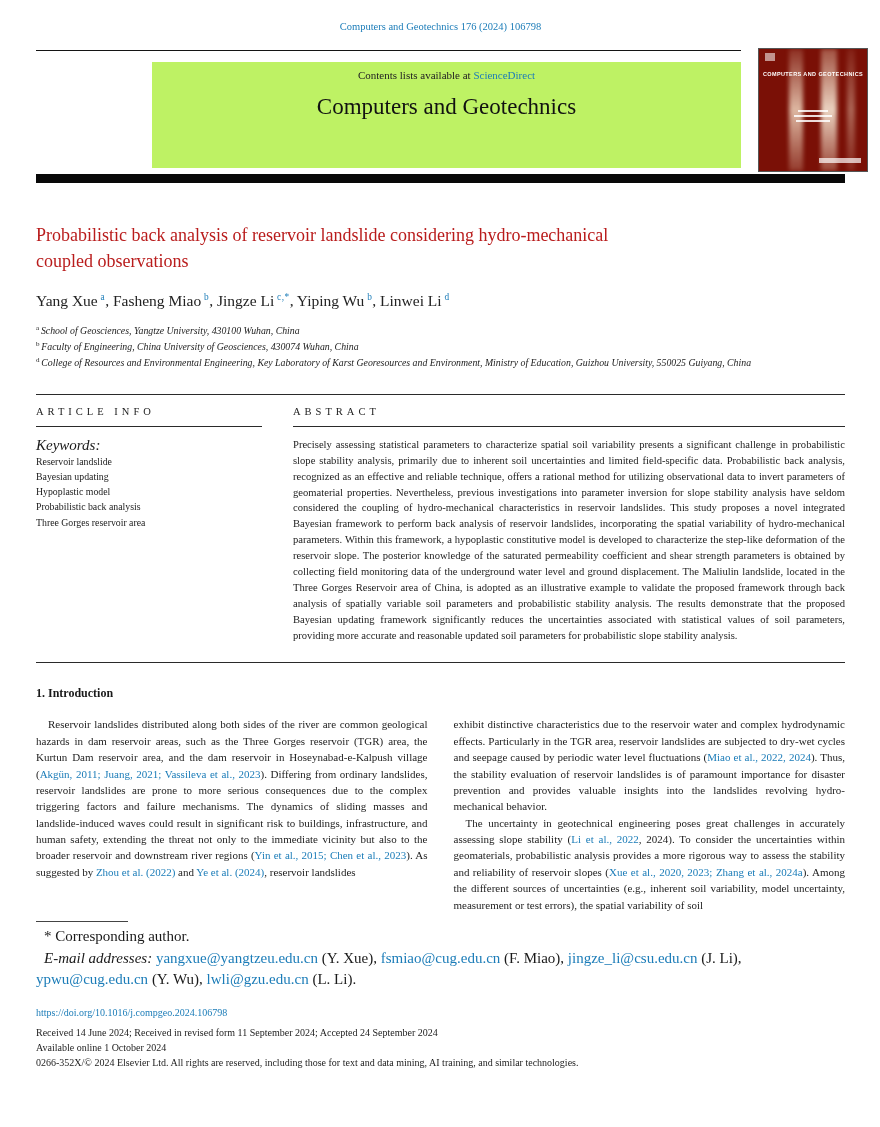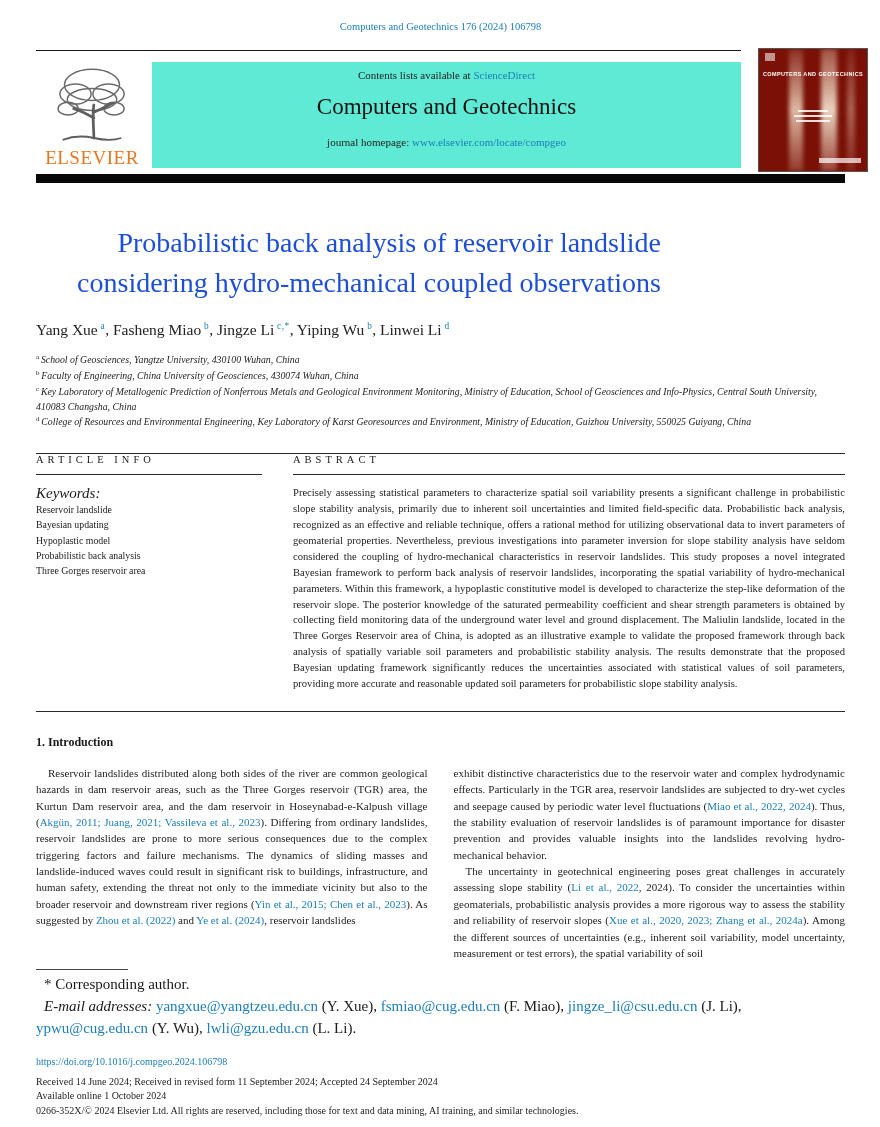--- a/index.html
+++ b/index.html
@@ -16,45 +16,45 @@
 
   
   .top-citation{margin-top:21px;text-align:center;font-size:10.5px;color:#1b7cb8;}
 
   
   .banner-area{position:relative;height:136px;margin-top:17px;}
   .banner-topline{position:absolute;left:0;top:1px;width:705px;border-top:1.5px solid #141414;}
   .elsevier-logo{position:absolute;left:0;top:12px;width:112px;height:122px;text-align:center;}
   .elsevier-logo svg{display:block;margin:0 auto;}
   .elsevier-word{font-size:19px;color:#e87722;letter-spacing:0.5px;margin-top:-2px;font-family:"Liberation Serif",serif;}
-  .banner-box{position:absolute;left:116px;top:13px;width:589px;height:106px;background:#5eead4;text-align:center;}
+  .banner-box{position:absolute;left:116px;top:13px;width:589px;height:106px;background:#bef264;text-align:center;}
   .contents-line{margin-top:7px;font-size:11px;color:#222;}
   .journal-title{margin-top:13px;font-size:23px;color:#111;}
   .homepage-line{margin-top:16px;font-size:11px;color:#222;}
   .cover-thumb{position:absolute;left:722px;top:-1px;width:108px;height:122px;background:#7a1006;overflow:hidden;border:1px solid #555;}
   .cover-streak{position:absolute;top:0;height:100%;background:linear-gradient(to bottom,rgba(255,230,200,0.15),rgba(255,240,215,0.75),rgba(255,230,200,0.2));filter:blur(2px);}
   .cs1{left:30px;width:14px;}
   .cs2{left:62px;width:16px;background:linear-gradient(to bottom,rgba(255,235,205,0.3),rgba(255,245,225,0.85),rgba(255,235,205,0.25));}
   .cs3{left:88px;width:8px;opacity:.5;}
   .cover-title{position:absolute;left:0;top:22px;width:100%;text-align:center;font-size:5.5px;font-weight:bold;color:#fff;letter-spacing:0.4px;font-family:"Liberation Sans",sans-serif;}
   .cover-lines{position:absolute;left:50%;top:58px;transform:translateX(-50%);width:40px;}
   .cover-lines div{height:2px;background:rgba(255,255,255,0.85);margin:3px auto;}
   .cover-corner{position:absolute;left:6px;top:4px;width:10px;height:8px;background:rgba(255,255,255,0.55);}
   .cover-bottom{position:absolute;right:6px;bottom:8px;width:42px;height:5px;background:rgba(255,255,255,0.7);}
   .black-bar{position:absolute;left:0;top:125px;width:809px;height:9px;background:#080808;}
 
   
-  .article-title{margin-top:38px;font-size:28px;line-height:1.44;max-width:625px;color:#1d4ed8;text-align:right;}
+  .article-title{margin-top:38px;font-size:18px;line-height:1.44;max-width:625px;color:#b91c1c;}
   .authors-line{margin-top:17px;font-size:15.5px;color:#222;}
   .affiliations{margin-top:13px;font-size:9.8px;font-style:italic;line-height:1.5;color:#222;max-width:809px;}
   .rule-full{border:none;border-top:1px solid #2a2a2a;margin:0;}
   .rule-affil{margin-top:23px;}
 
   
-  .info-abstract{display:flex;}
+  .info-abstract{display:flex;margin-top:11px;}
   .info-col{width:226px;flex:0 0 226px;}
   .abs-col{margin-left:31px;flex:1;}
   .sec-heading{font-size:10.5px;letter-spacing:4px;color:#222;}
   .head-rule{border:none;border-top:1px solid #2a2a2a;margin:9px 0 10px 0;}
   .kw-label{font-size:15px;font-style:italic;}
   .kw-item{font-size:9.8px;line-height:1.55;}
   .abstract-text{font-size:10.6px;line-height:1.50;text-align:justify;color:#1c1c1c;}
   .rule-abs{margin-top:19px;}
 
   
@@ -76,50 +76,26 @@
 </head>
 <body>
 
 <div class="page">
 
   <div class="top-citation">Computers and Geotechnics 176 (2024) 106798</div>
 
   <div class="banner-area">
     <div class="banner-topline"></div>
 
-    <div class="elsevier-logo">
-      <span>
-        <svg width="92" height="88" viewBox="0 0 100 96">
-          <g fill="none" stroke="#6a6a6a" stroke-width="1.6">
-            <ellipse cx="50" cy="26" rx="30" ry="17"></ellipse>
-            <ellipse cx="32" cy="36" rx="17" ry="11"></ellipse>
-            <ellipse cx="68" cy="36" rx="17" ry="11"></ellipse>
-            <ellipse cx="50" cy="42" rx="27" ry="12"></ellipse>
-            <ellipse cx="24" cy="52" rx="11" ry="7"></ellipse>
-            <ellipse cx="74" cy="52" rx="11" ry="7"></ellipse>
-          </g>
-          <g stroke="#5e5e5e" stroke-width="3" fill="none" stroke-linecap="round">
-            <path d="M52 84 C52 70 50 60 52 48"></path>
-            <path d="M52 62 C44 58 38 54 30 52"></path>
-            <path d="M52 56 C60 52 66 50 72 46"></path>
-          </g>
-          <path d="M18 86 q16 -6 34 -2 q18 4 30 0" stroke="#5e5e5e" stroke-width="2" fill="none"></path>
-        </svg>
-      </span>
-      <div class="elsevier-word">ELSEVIER</div>
-    </div>
 
     <div class="banner-box">
       <div class="contents-line">
         <span>Contents lists available at </span><span class="lnk">ScienceDirect</span>
       </div>
       <div class="journal-title">Computers and Geotechnics</div>
-      <div class="homepage-line">
-        <span>journal homepage: </span><span class="lnk">www.elsevier.com/locate/compgeo</span>
-      </div>
     </div>
 
     <div class="cover-thumb">
       <div class="cover-corner"></div>
       <div class="cover-streak cs1"></div>
       <div class="cover-streak cs2"></div>
       <div class="cover-streak cs3"></div>
       <div class="cover-title">COMPUTERS AND GEOTECHNICS</div>
       <div class="cover-lines">
         <div style="width:30px"></div>
@@ -132,21 +108,20 @@
     <div class="black-bar"></div>
   </div>
 
   <h1 class="article-title" style="font-weight:normal;margin:38px 0 0 0;">Probabilistic back analysis of reservoir landslide considering hydro-mechanical coupled observations</h1>
 
   <div class="authors-line"><span>Yang Xue</span><span class="sup"> a</span><span>, Fasheng Miao</span><span class="sup"> b</span><span>, Jingze Li</span><span class="sup"> c,*</span><span>, Yiping Wu</span><span class="sup"> b</span><span>, Linwei Li</span><span class="sup"> d</span></div>
 
   <div class="affiliations">
     <div><span class="affsup">a </span><span>School of Geosciences, Yangtze University, 430100 Wuhan, China</span></div>
     <div><span class="affsup">b </span><span>Faculty of Engineering, China University of Geosciences, 430074 Wuhan, China</span></div>
-    <div><span class="affsup">c </span><span>Key Laboratory of Metallogenic Prediction of Nonferrous Metals and Geological Environment Monitoring, Ministry of Education, School of Geosciences and Info-Physics, Central South University, 410083 Changsha, China</span></div>
     <div><span class="affsup">d </span><span>College of Resources and Environmental Engineering, Key Laboratory of Karst Georesources and Environment, Ministry of Education, Guizhou University, 550025 Guiyang, China</span></div>
   </div>
 
   <hr class="rule-full rule-affil">
 
   <div class="info-abstract">
     <div class="info-col">
       <div class="sec-heading">ARTICLE INFO</div>
       <hr class="head-rule">
       <div class="kw-label">Keywords:</div>

